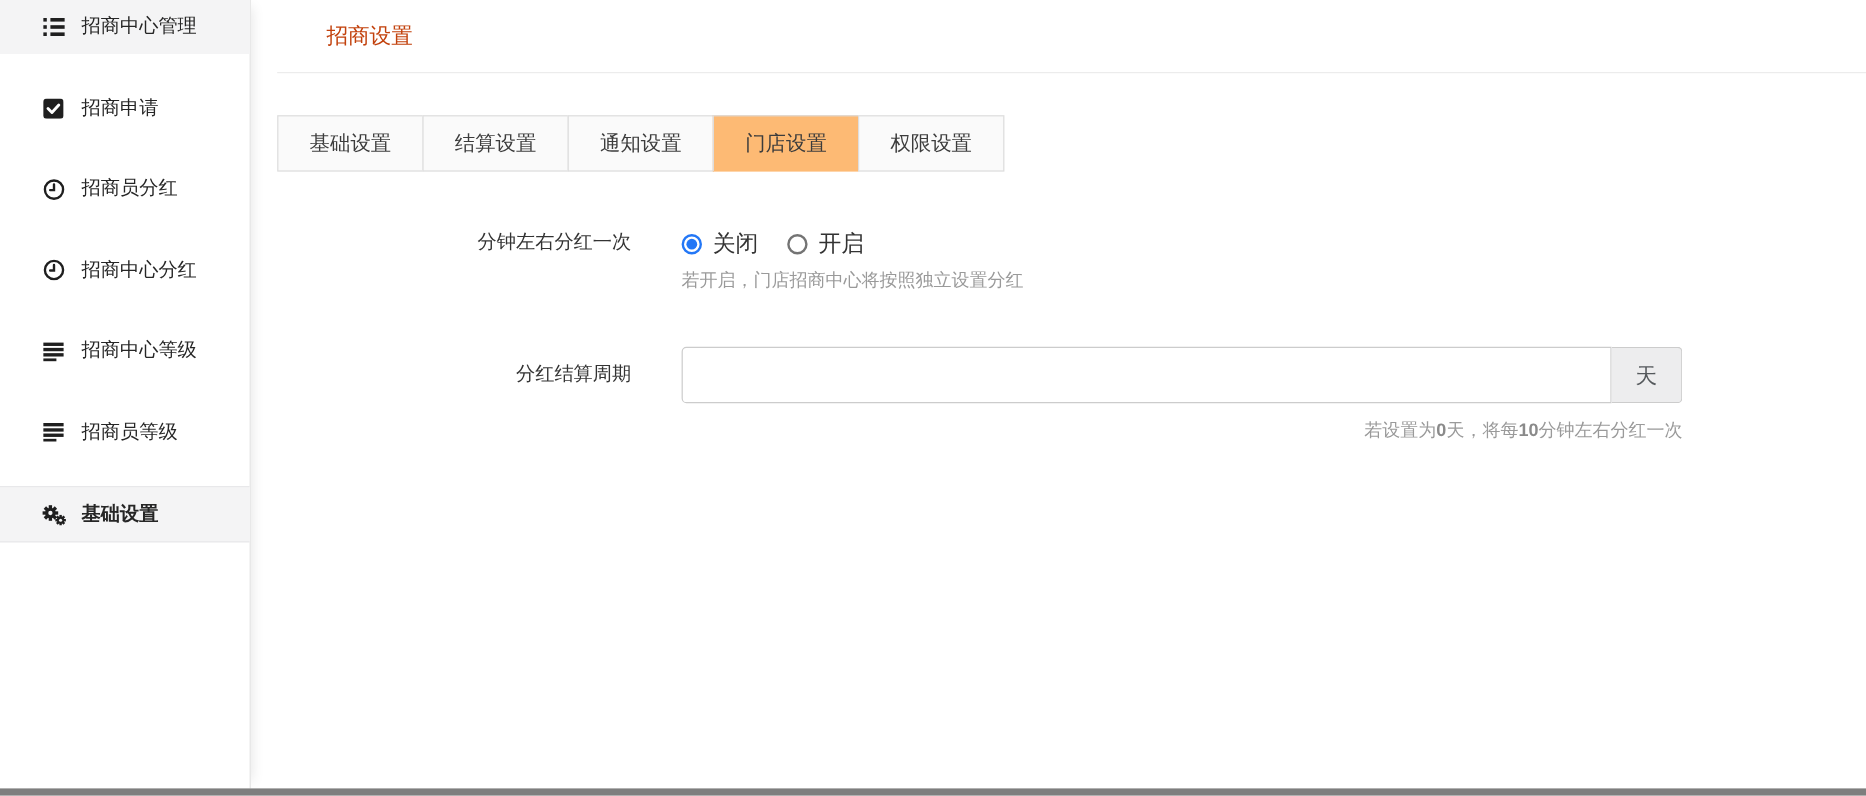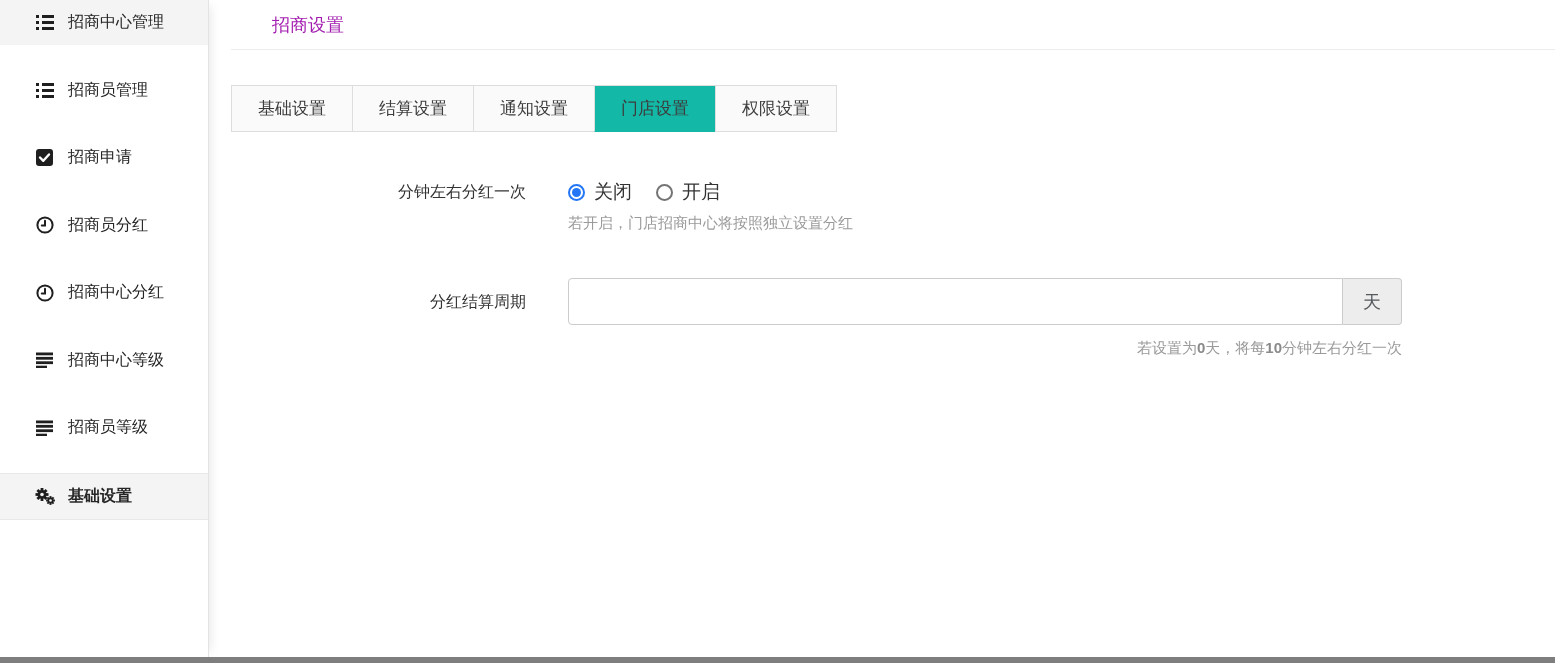--- a/index.html
+++ b/index.html
@@ -26,34 +26,34 @@
   .side-item.bg { background:#f4f4f5; }
   .side-item.active {
     background:#f4f4f5; font-weight:bold;
     border-top:1px solid #e8e8ea; border-bottom:1px solid #e8e8ea;
     height:47px;
   }
 
   
   .content { margin-left:209px; position:relative; }
   .crumb-bar {
-    height:50px; margin-left:22px; border-bottom:1px solid #ececec;
+    height:61px; margin-left:22px; border-bottom:1px solid #ececec;
     display:flex; align-items:center; padding-left:41px;
-    font-size:18px; color:#a21caf;
+    font-size:18px; color:#c2410c;
   }
 
   .tabs { display:flex; margin:35px 0 0 22px; }
   .tab {
     width:122px; height:47px; margin-left:-1px;
     display:flex; align-items:center; justify-content:center;
     font-size:17px; color:#3c3c3c; background:#fafafa;
     border:1px solid #ddd; cursor:pointer; white-space:nowrap;
   }
   .tab:first-child { margin-left:0; }
-  .tab.active { background:#14b8a6; border-bottom-color:transparent; }
+  .tab.active { background:#fdba74; border-bottom-color:transparent; }
 
   
   .form-area { margin-top:48px; }
   .form-row { display:flex; }
   .label-col { width:317px; flex-shrink:0; text-align:right; font-size:16px; color:#333; }
   .ctrl-col { margin-left:42px; }
 
   .radio-row { display:flex; align-items:center; font-size:19px; color:#333; height:24px; }
   .radio-opt { display:flex; align-items:center; margin-right:24px; cursor:pointer; }
   .radio {
@@ -109,33 +109,20 @@
           <rect x="6" y="1" width="12" height="3"></rect>
         <rect x="0" y="7" width="3" height="3"></rect>
           <rect x="6" y="7" width="12" height="3"></rect>
         <rect x="0" y="13" width="3" height="3"></rect>
           <rect x="6" y="13" width="12" height="3"></rect>
       </svg>
     </span>
     <span>招商中心管理</span>
   </div>
 
-  <div class="side-item">
-    <span class="icn">
-      <svg width="18" height="17" viewBox="0 0 18 17" fill="#1f1f1f">
-        <rect x="0" y="1" width="3" height="3"></rect>
-          <rect x="6" y="1" width="12" height="3"></rect>
-        <rect x="0" y="7" width="3" height="3"></rect>
-          <rect x="6" y="7" width="12" height="3"></rect>
-        <rect x="0" y="13" width="3" height="3"></rect>
-          <rect x="6" y="13" width="12" height="3"></rect>
-      </svg>
-    </span>
-    <span>招商员管理</span>
-  </div>
 
   <div class="side-item">
     <span class="icn">
       <svg width="17" height="17" viewBox="0 0 17 17">
         <rect x="0" y="0" width="17" height="17" rx="3" fill="#1f1f1f"></rect>
         <path d="M4 8.5 L7.3 11.8 L13 5.5" stroke="#fff" stroke-width="2.4" fill="none" stroke-linecap="round" stroke-linejoin="round"></path>
       </svg>
     </span>
     <span>招商申请</span>
   </div>

